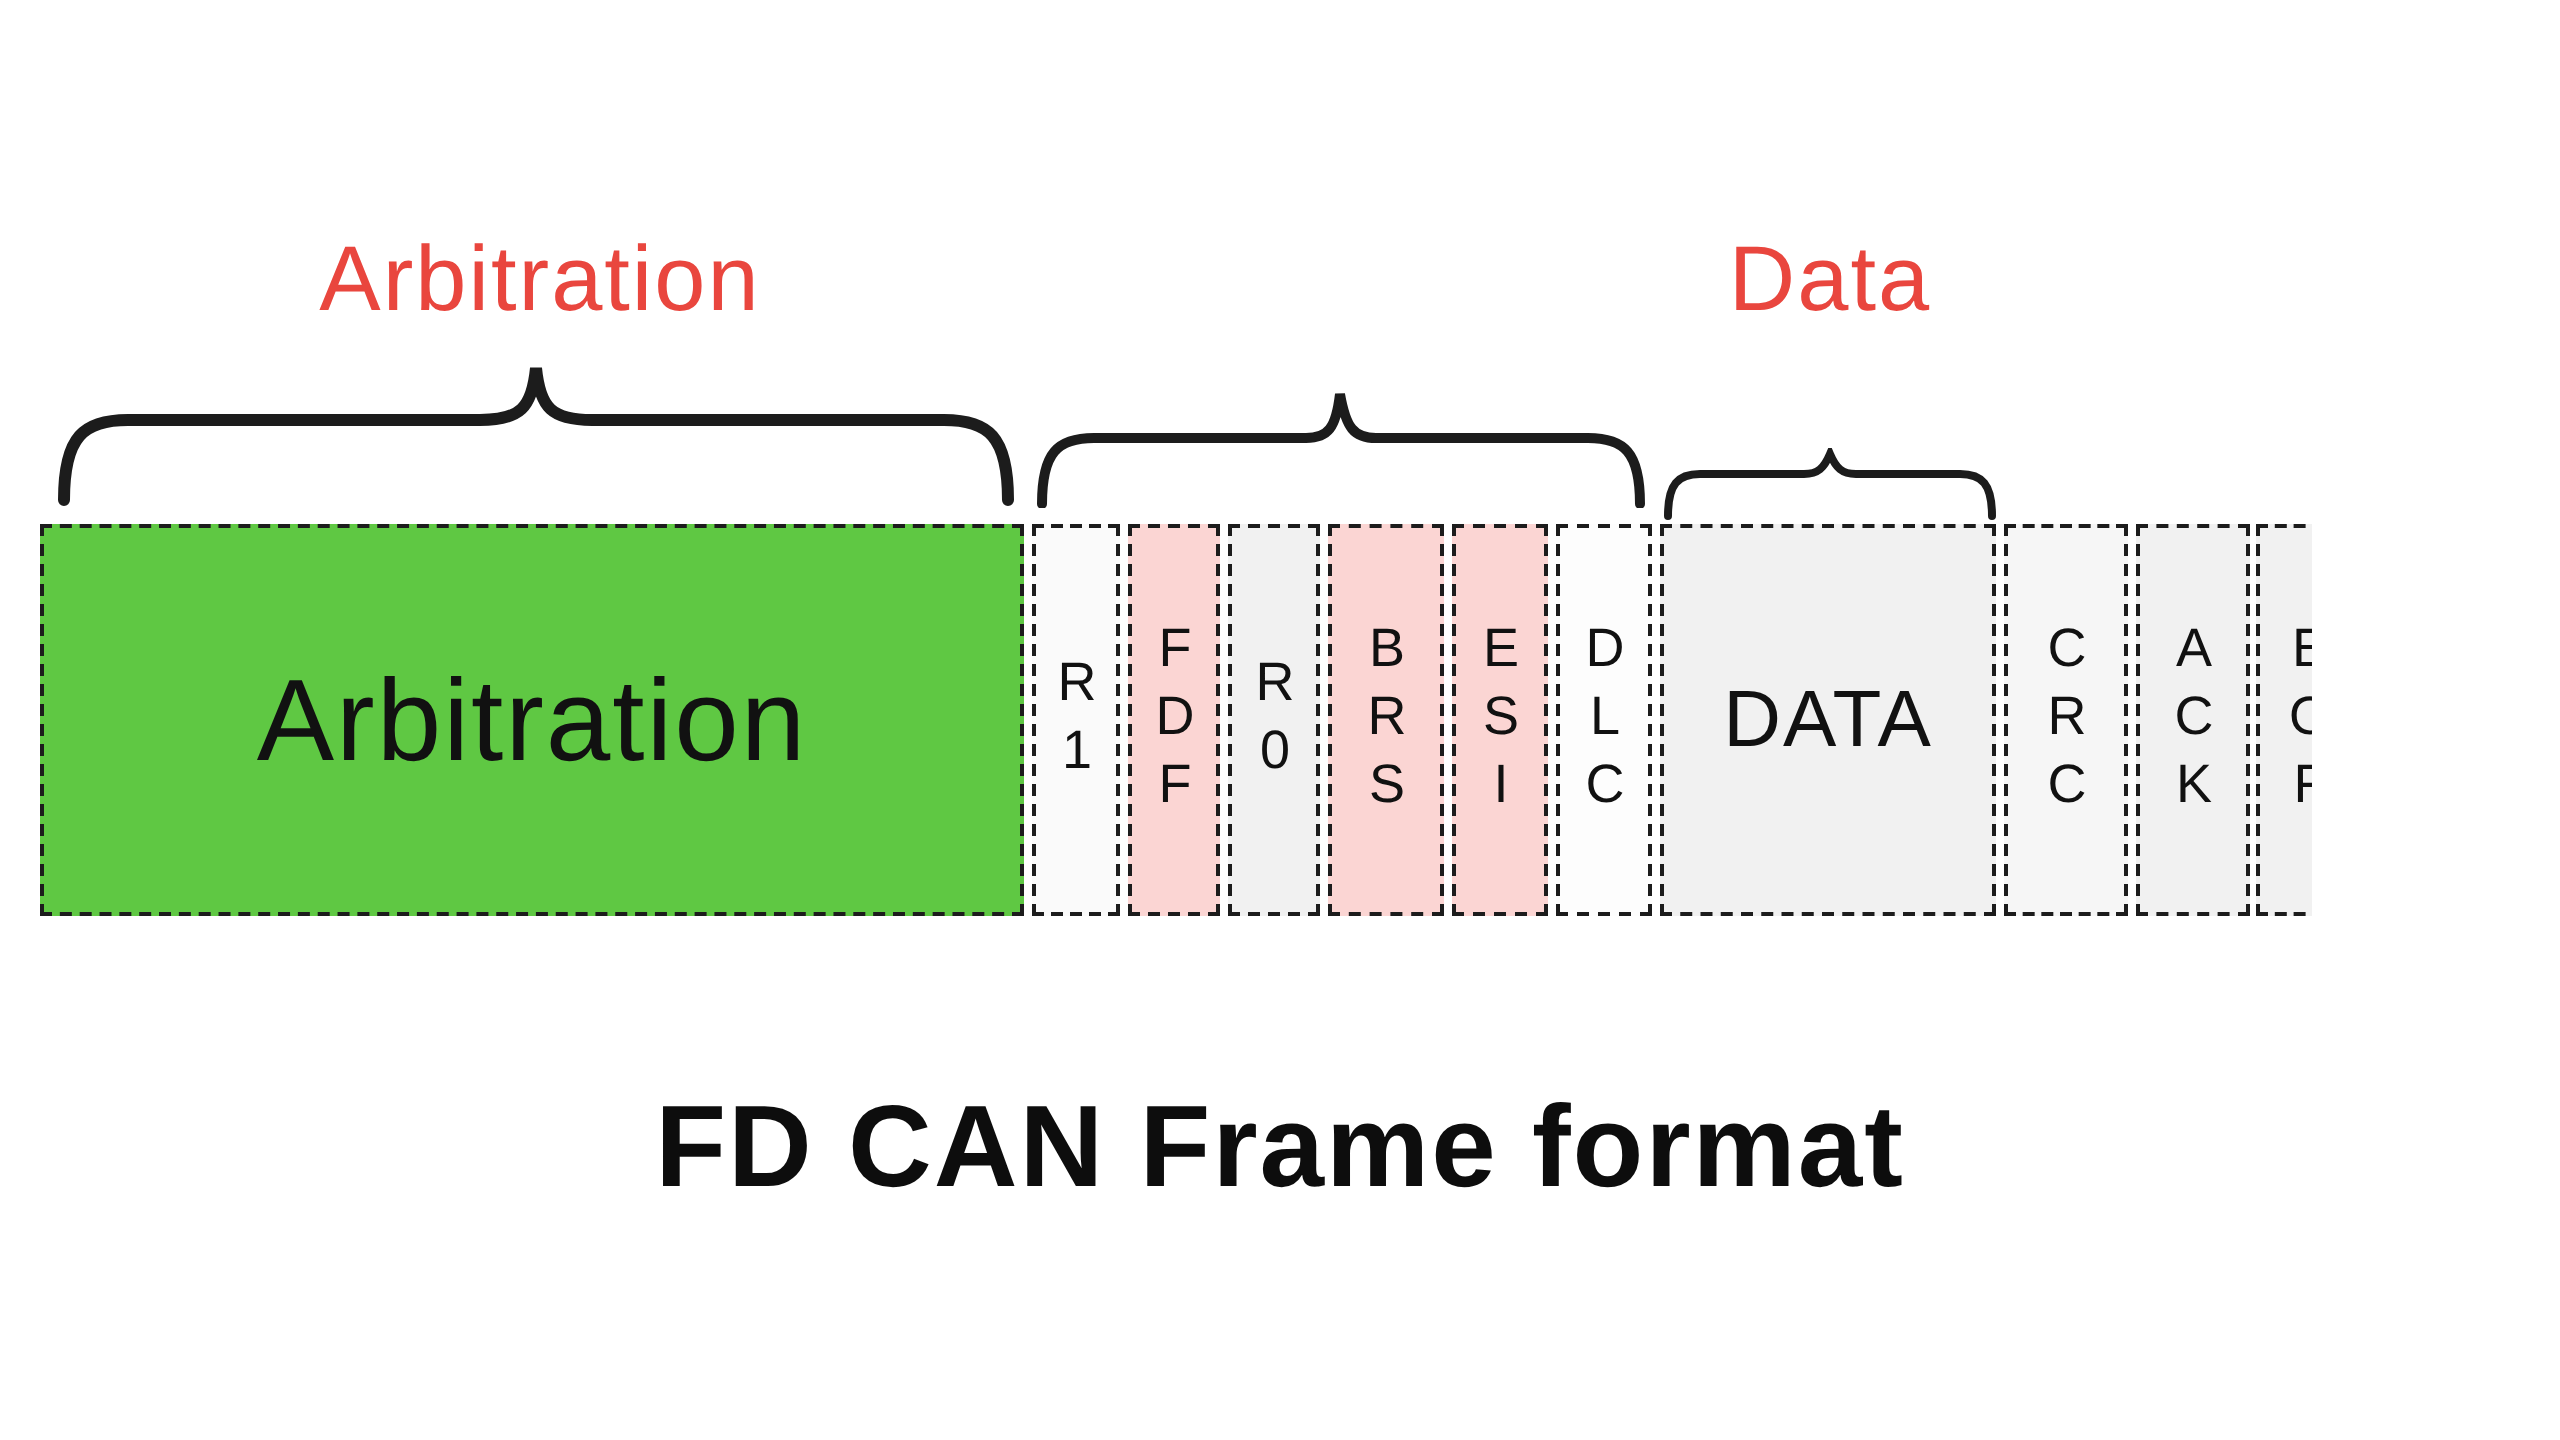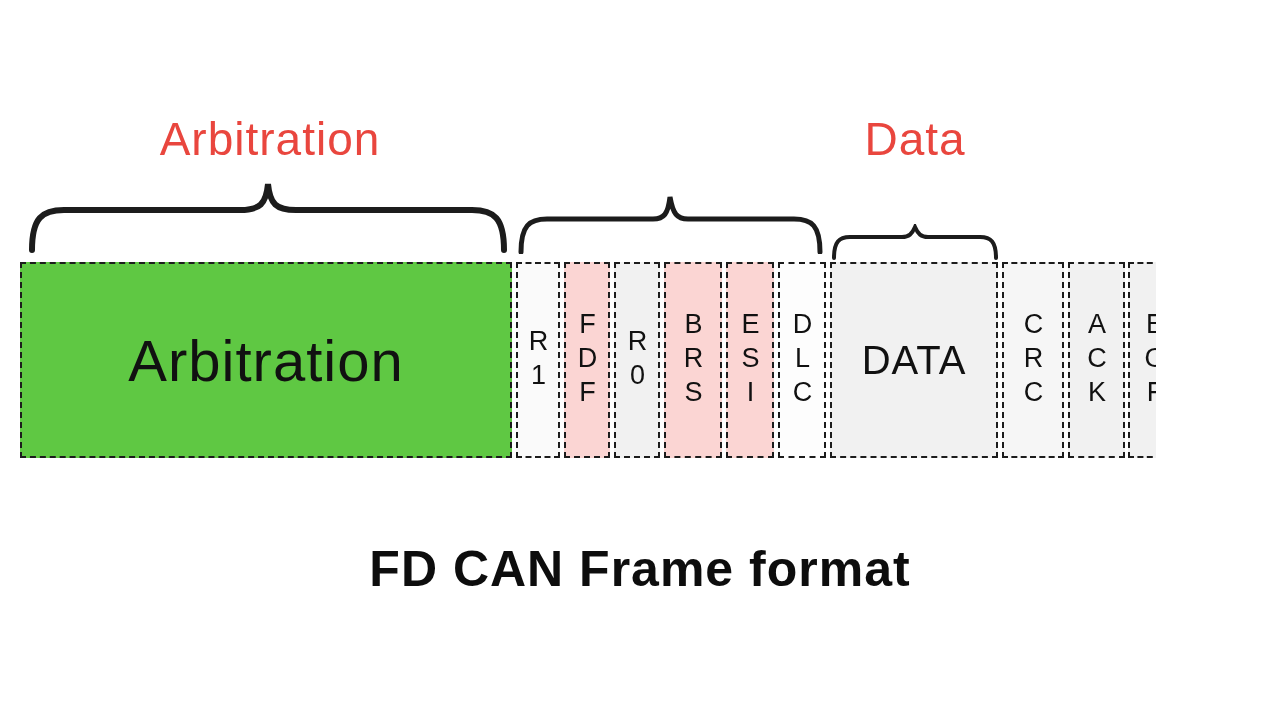--- a/index.html
+++ b/index.html
@@ -58,21 +58,21 @@
   .box-crc  { left:1002px; width:62px; }
   .box-ack  { left:1068px; width:57px; }
   .box-eof  { left:1128px; width:53px; }
   .box-ifs  { left:1184px; width:56px; }
 
   .diagram-title {
     position:absolute;
     left:0; top:540px;
     width:1280px;
     text-align:center;
-    font-size:50px;
+    font-size:58px;
     font-weight:bold;
     letter-spacing:1px;
     color:#0d0d0d;
   }
 </style>
 </head>
 <body>
 
 <div class="canvas">
 

